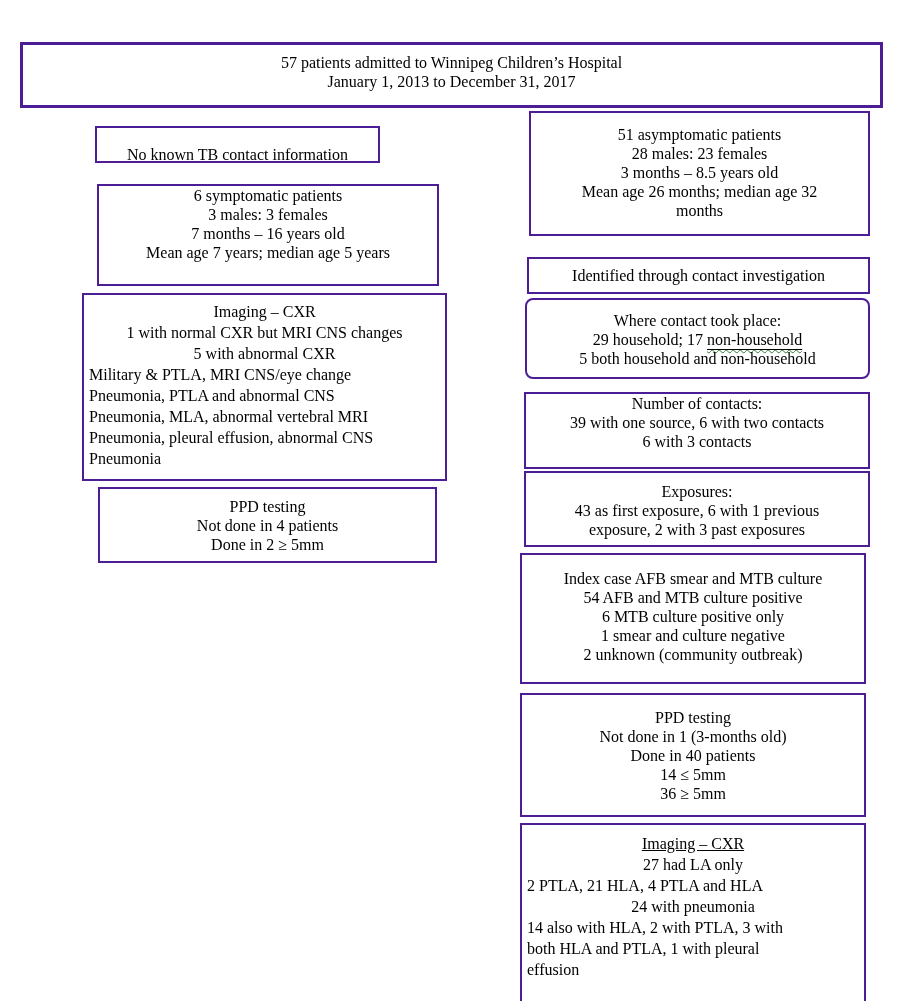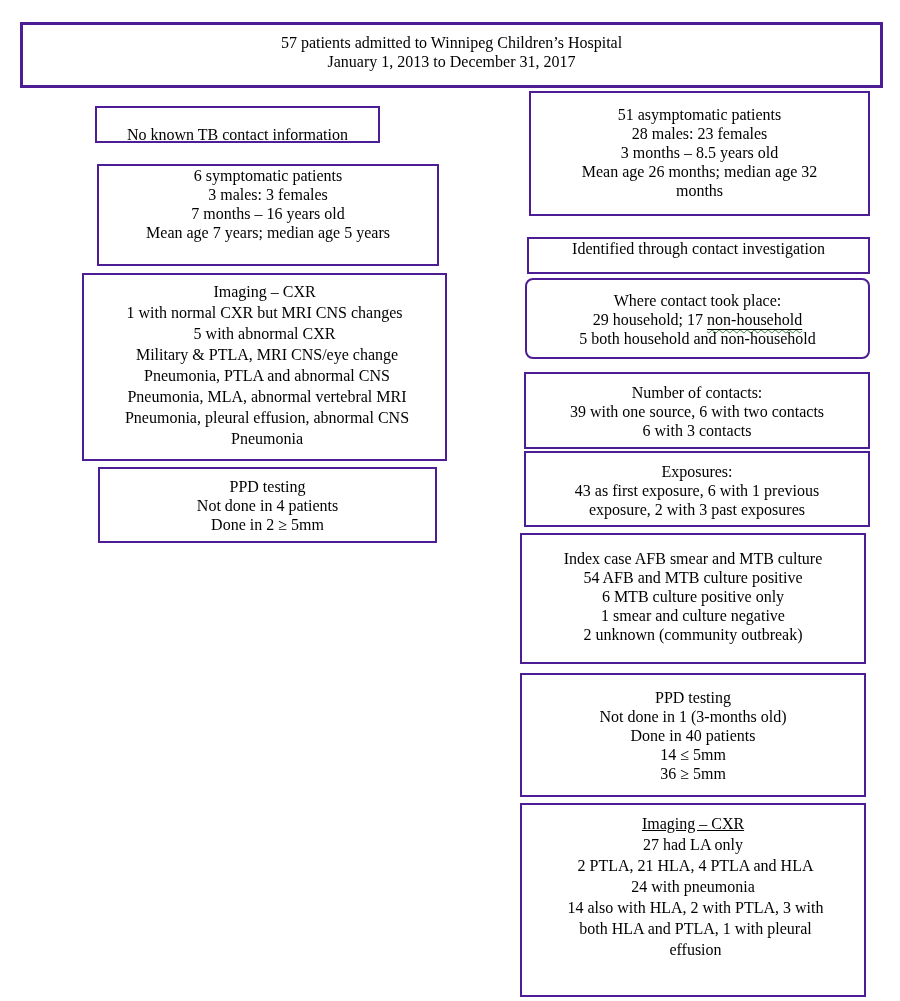--- a/index.html
+++ b/index.html
@@ -16,44 +16,45 @@
     font-size: 16px;
     color: #000000;
     overflow: hidden;
   }
   .box {
     position: absolute;
     border: 2px solid #4c1d95;
     background: #ffffff;
     box-sizing: border-box;
     text-align: center;
+    margin-top: 20px;
   }
   .line { line-height: 19px; }
   .lh21 .line { line-height: 21px; }
-  .left-line { text-align: center; padding-left: 5px; padding-right: 0; }
+  .left-line { text-align: left; padding-left: 5px; padding-right: 0; }
   .underline { text-decoration: underline; }
   .squiggle {
     text-decoration-line: underline;
     text-decoration-style: wavy;
     text-decoration-color: #2e7d32;
     text-decoration-thickness: 1px;
     text-underline-offset: 4px;
   }
   .squiggle .und { text-decoration: underline solid #000000; }
 
   
   .b-title { left: 20px;  top: 22px;  width: 863px; height: 66px;  border-width: 3px; padding-top: 8px; }
   .b-l1    { left: 95px;  top: 106px; width: 285px; height: 37px;  padding-top: 17px; }
   .b-l2    { left: 97px;  top: 164px; width: 342px; height: 102px; padding-top: 0; }
   .b-l3    { left: 82px;  top: 273px; width: 365px; height: 188px; padding-top: 6px; }
   .b-l4    { left: 98px;  top: 467px; width: 339px; height: 76px;  padding-top: 8px; }
   .b-r1    { left: 529px; top: 91px; width: 341px; height: 125px; padding-top: 12px; }
-  .b-r2    { left: 527px; top: 237px; width: 343px; height: 37px;  }
+  .b-r2    { left: 527px; top: 237px; width: 343px; height: 37px;  padding-top: 7px; }
   .b-r3    { left: 525px; top: 278px; width: 345px; height: 81px;  padding-top: 11px; border-radius: 8px; }
-  .b-r4    { left: 524px; top: 372px; width: 346px; height: 77px;  padding-top: 9px; }
+  .b-r4    { left: 524px; top: 372px; width: 346px; height: 77px;  }
   .b-r5    { left: 524px; top: 451px; width: 346px; height: 76px;  padding-top: 9px; }
   .b-r6    { left: 520px; top: 533px; width: 346px; height: 131px; padding-top: 14px; }
   .b-r7    { left: 520px; top: 673px; width: 346px; height: 124px; padding-top: 13px; }
   .b-r8    { left: 520px; top: 803px; width: 346px; height: 194px; padding-top: 8px; }
 </style>
 </head>
 <body>
 
 <div class="page">
 

